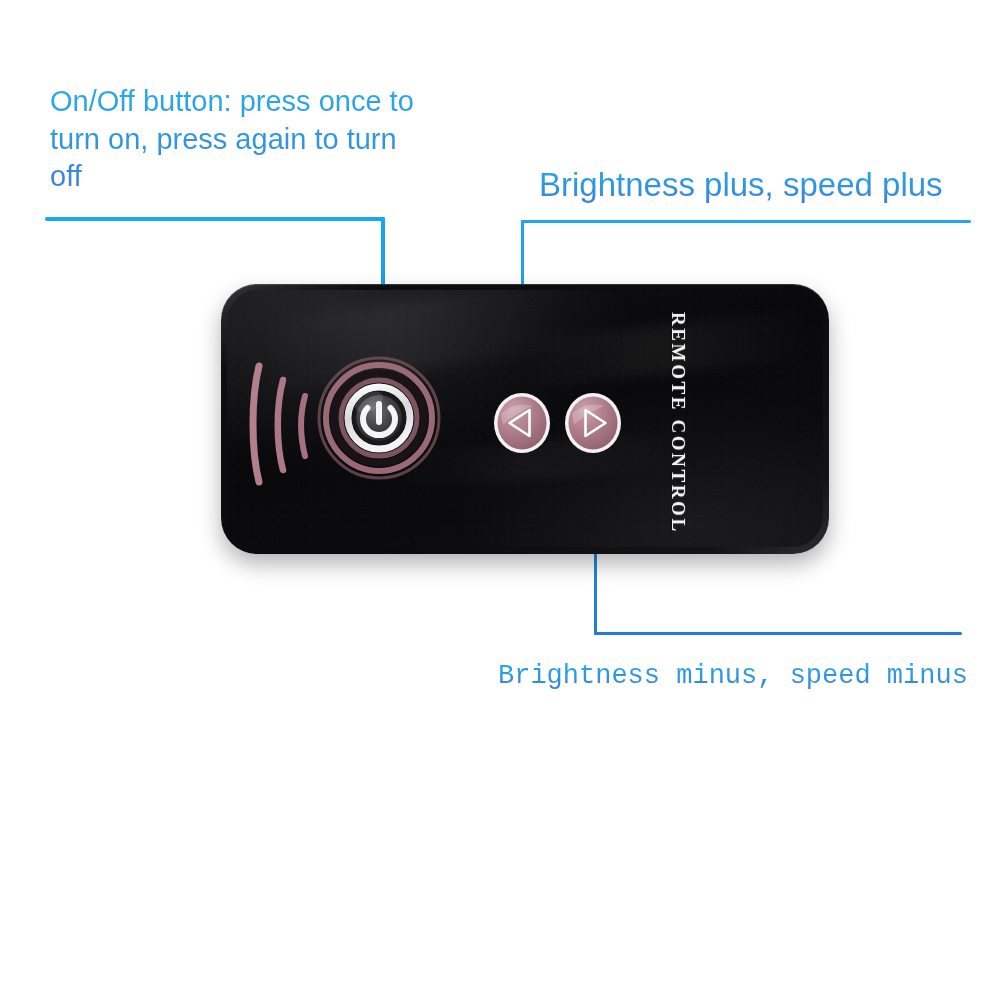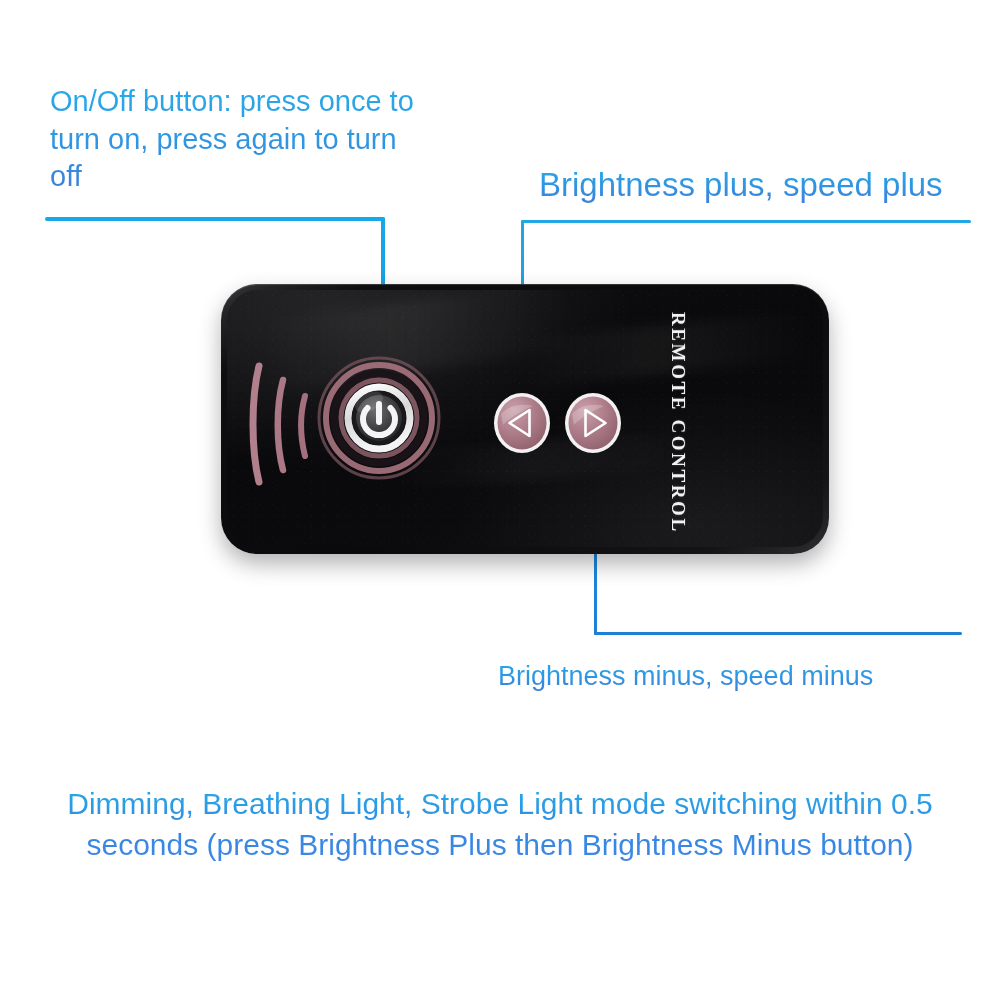--- a/index.html
+++ b/index.html
@@ -51,20 +51,21 @@
     font-size: 33px;
     line-height: 1.2;
   }
 
   #callout-minus {
     left: 498px;
     top: 660px;
     width: 500px;
     font-size: 27px;
     line-height: 1.2;
+    font-family: Liberation Mono, monospace;
   }
 
   #callout-modes {
     left: 40px;
     top: 783px;
     width: 920px;
     font-size: 30px;
     line-height: 1.38;
     text-align: center;
     background: linear-gradient(180deg, #27ADEA 0%, #3188E0 55%, #4286E8 100%);
@@ -233,21 +234,20 @@
 <body>
 
 <div class="stage">
 
   <div class="callout" id="callout-power">On/Off button: press once to turn on, press again to turn off</div>
 
   <div class="callout" id="callout-plus">Brightness plus, speed plus</div>
 
   <div class="callout" id="callout-minus">Brightness minus, speed minus</div>
 
-  <div class="callout" id="callout-modes">Dimming, Breathing Light, Strobe Light mode switching within 0.5 seconds (press Brightness Plus then Brightness Minus button)</div>
 
   <div class="leader leader-h" id="leader-power-h"></div>
   <div class="leader leader-v" id="leader-power-v"></div>
 
   <div class="leader leader-h" id="leader-plus-h"></div>
   <div class="leader leader-v" id="leader-plus-v"></div>
 
   <div class="leader leader-v" id="leader-minus-v"></div>
   <div class="leader leader-h" id="leader-minus-h"></div>
 

